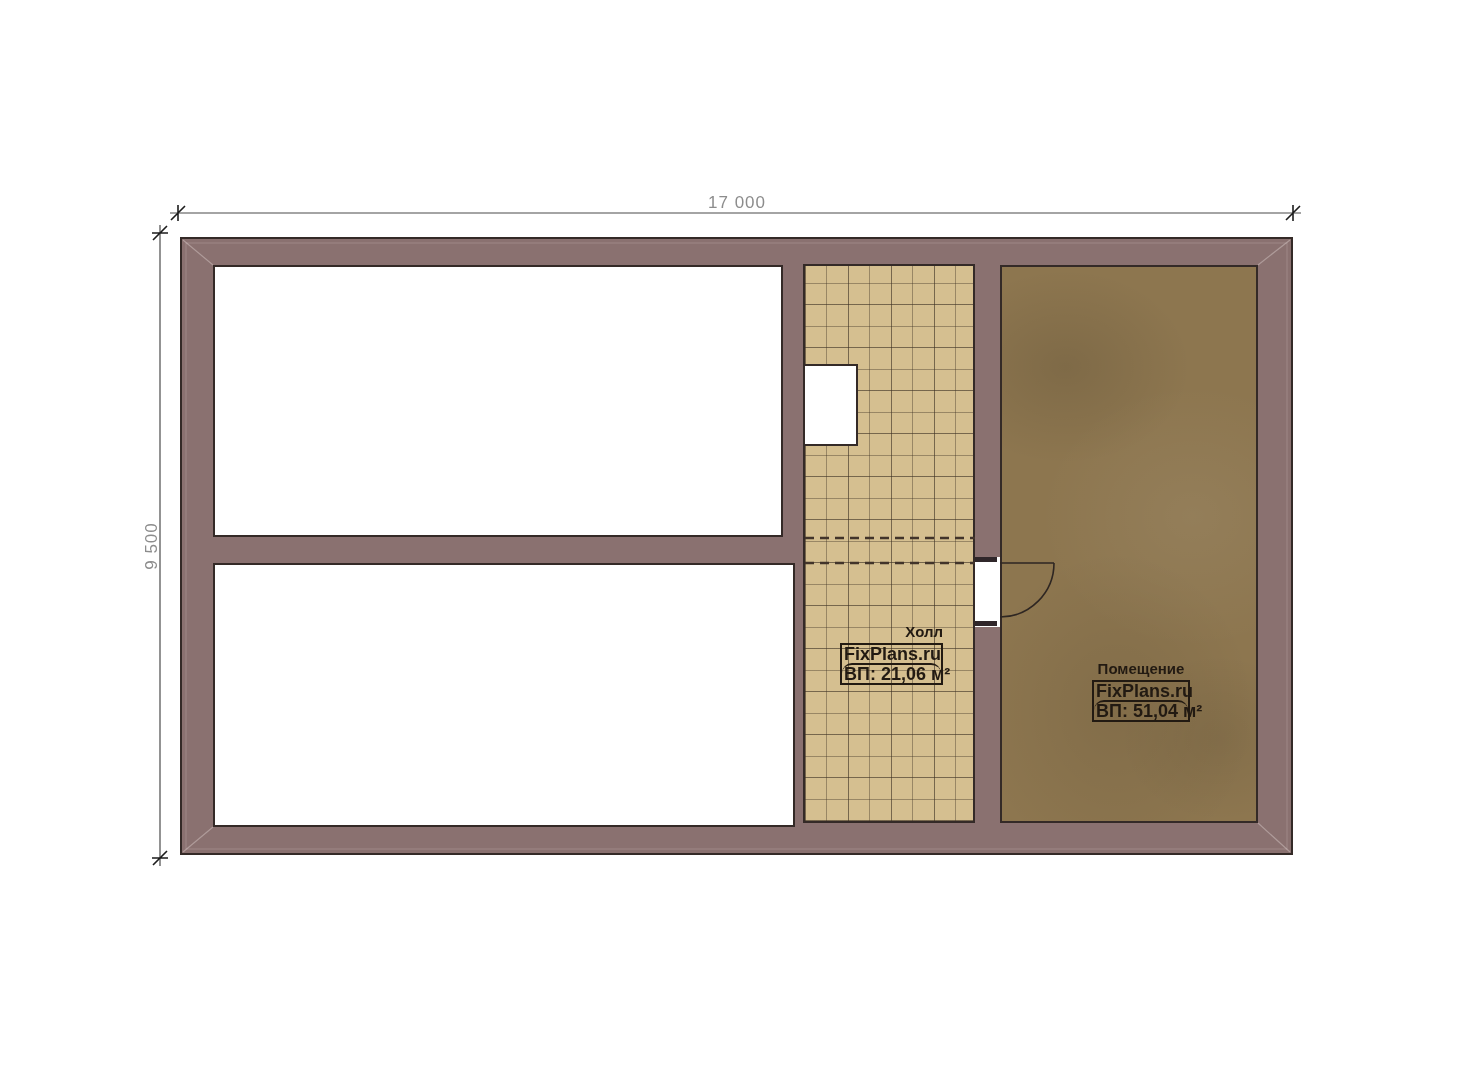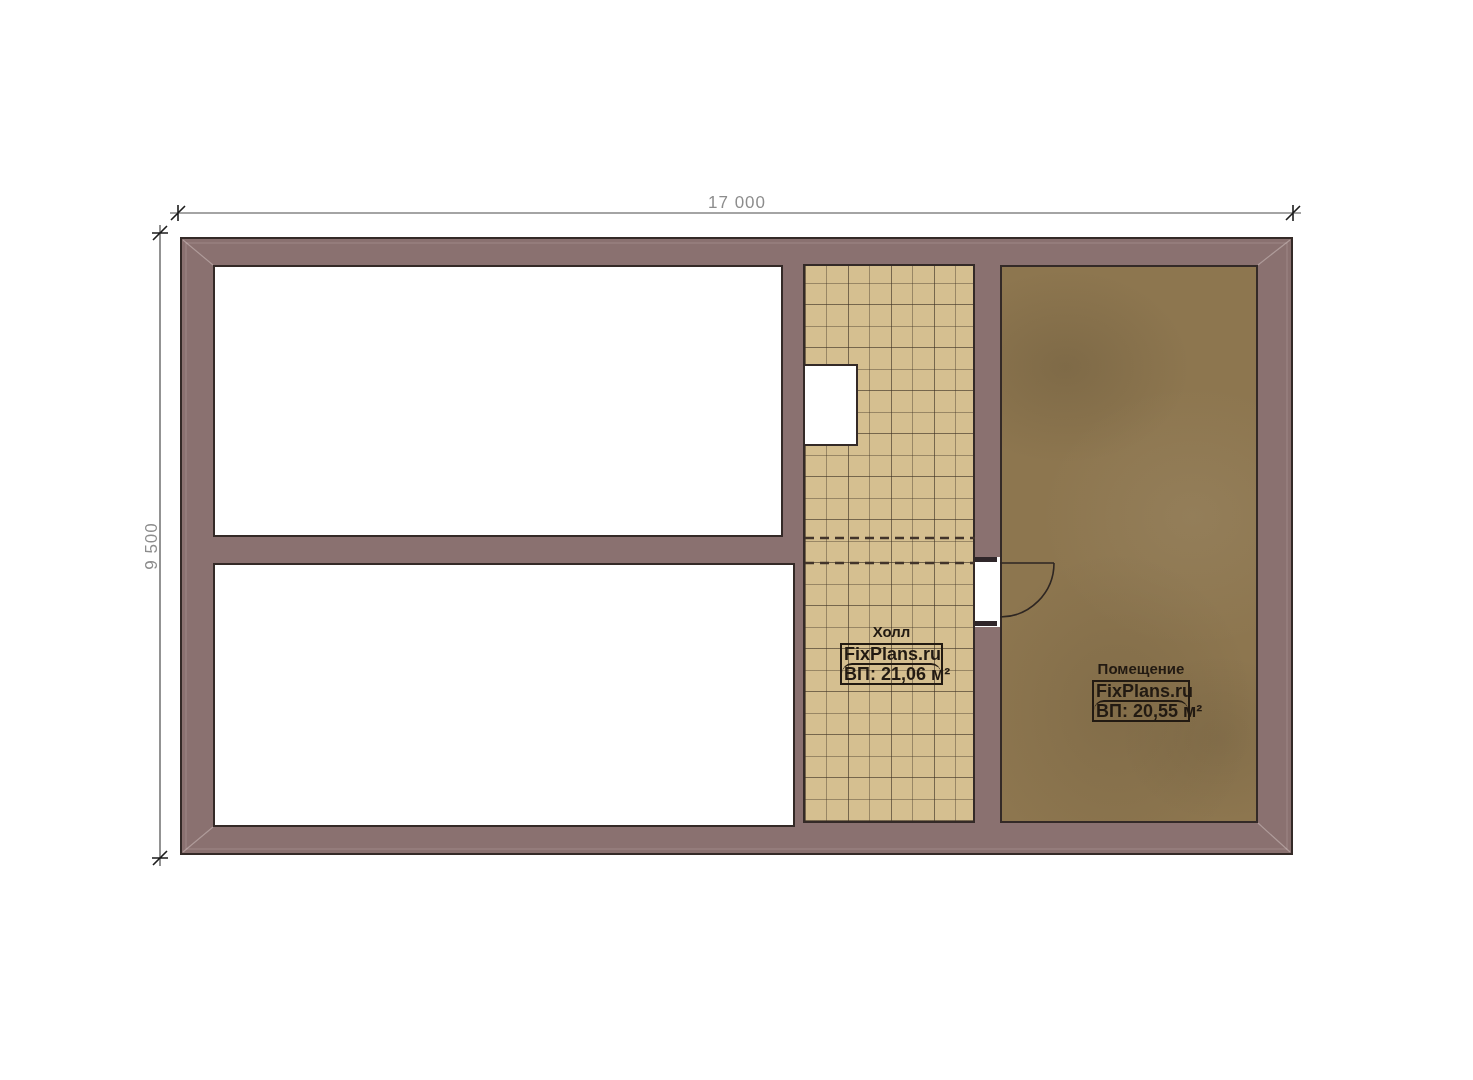--- a/index.html
+++ b/index.html
@@ -61,21 +61,21 @@
   
   .room-label{position:absolute;color:var(--label-text,#221a12);text-align:center;}
   .room-label .room-name{font-weight:bold;font-size:15px;margin-bottom:3px;white-space:nowrap;}
   .label-box{
     border:2px solid var(--label-text,#221a12);box-sizing:border-box;
   }
   .label-box .row{
     font-size:18px;font-weight:bold;line-height:18px;padding:0 2px;white-space:nowrap;
   }
   .label-box .row + .row{border-top:2px solid var(--label-text,#221a12);border-radius:10px;}
-  .hall-label{left:840px;top:623px;width:103px;}
+  .hall-label{left:840px;top:623px;width:103px;text-align:right;}
   .premise-label{left:1071px;top:660px;width:98px;padding-left:21px;}
 </style>
 </head>
 <body>
 
 <div class="canvas">
 
   <div class="building">
     
   </div>
@@ -119,17 +119,17 @@
     <div class="label-box">
       <div class="row">FixPlans.ru</div>
       <div class="row">ВП: 21,06 м²</div>
     </div>
   </div>
 
   <div class="room-label premise-label">
     <div class="room-name">Помещение</div>
     <div class="label-box">
       <div class="row">FixPlans.ru</div>
-      <div class="row">ВП: 20,55 м²</div>
+      <div class="row">ВП: 51,04 м²</div>
     </div>
   </div>
 
 </div>
 
 </body></html>

